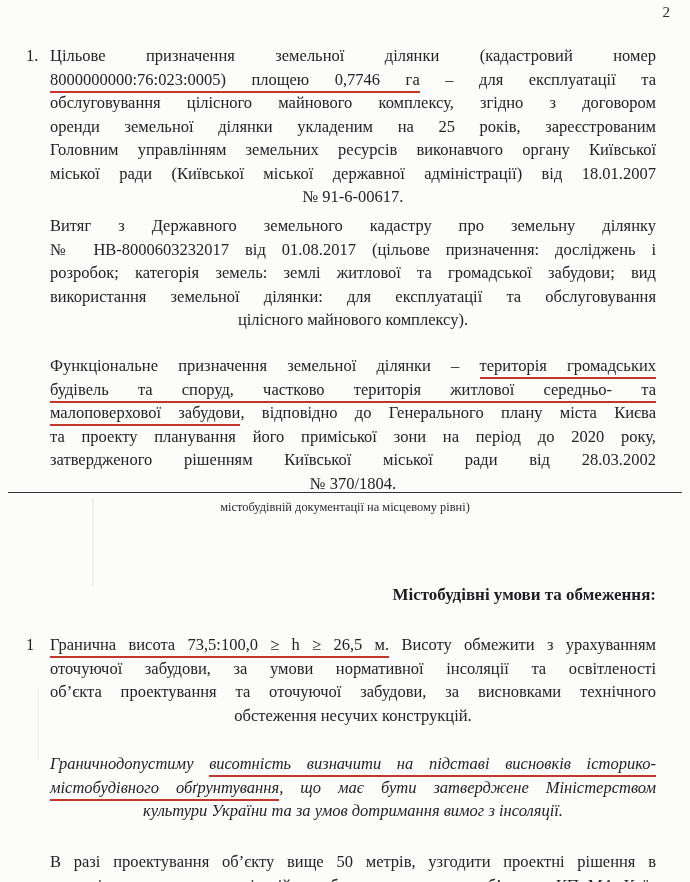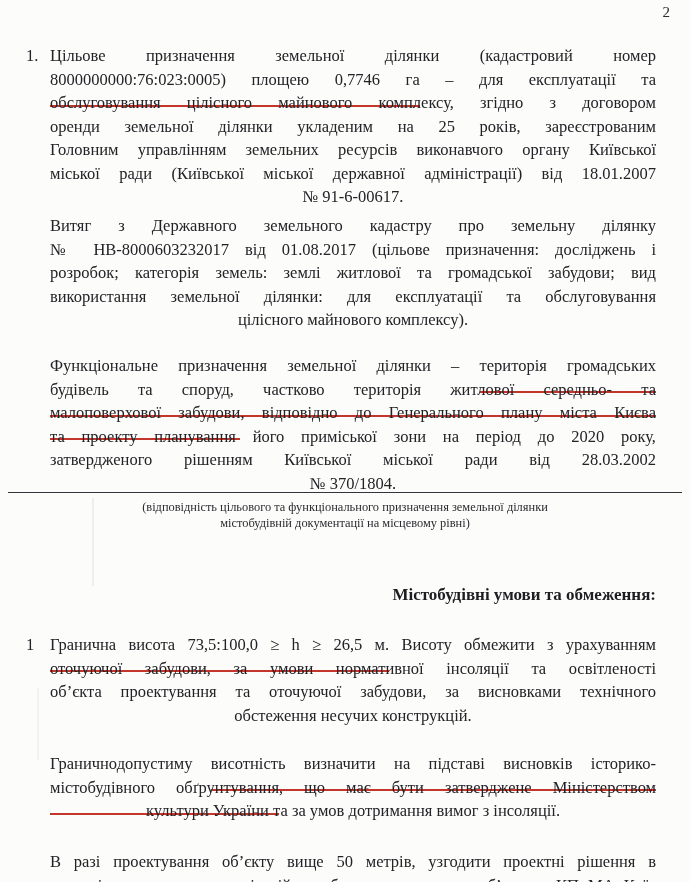--- a/index.html
+++ b/index.html
@@ -21,21 +21,21 @@
     font-size: 16.5px; line-height: 23.5px;
   }
   .list-number {
     position: absolute; left: -24px; top: 0;
     width: 22px; text-align: left;
   }
   .line { text-align: center; white-space: normal; }
   .line.j { text-align: justify; text-align-last: justify; }
   .redline {
     border-bottom: 2.6px solid #c3362b;
-    padding-bottom: 16px;
+    padding-bottom: 2px;
     box-decoration-break: clone;
     -webkit-box-decoration-break: clone;
   }
   .divider {
     position: absolute; left: 8px; top: 492px; width: 674px;
     border-top: 1.6px solid #33333b; height: 0;
   }
   .note {
     position: absolute; left: 0; top: 500px; width: 690px;
     text-align: center; font-size: 12.4px; line-height: 15.5px;
@@ -89,39 +89,38 @@
         <div class="line j"><span class="redline">малоповерхової забудови</span><span>, відповідно до Генерального плану міста Києва</span></div>
         <div class="line j"><span>та проекту планування його приміської зони на період до 2020 року,</span></div>
         <div class="line j"><span>затвердженого рішенням Київської міської ради від 28.03.2002</span></div>
         <div class="line"><span>№ 370/1804.</span></div>
       </div>
   </div>
 
   <div class="divider"></div>
 
   <div class="note">
-    <div>(відповідність цільового та функціонального призначення земельної ділянки</div>
     <div>містобудівній документації на місцевому рівні)</div>
   </div>
 
   <div class="heading-wrap">
     <span class="heading">Містобудівні умови та обмеження:</span>
   </div>
 
   <div class="block" style="top:633px;">
     <span class="list-number">1</span>
     <div>
         <div class="line j"><span class="redline">Гранична висота 73,5:100,0 ≥ h ≥ 26,5 м.</span><span> Висоту обмежити з урахуванням</span></div>
         <div class="line j"><span>оточуючої забудови, за умови нормативної інсоляції та освітленості</span></div>
         <div class="line j"><span>об’єкта проектування та оточуючої забудови, за висновками технічного</span></div>
         <div class="line"><span>обстеження несучих конструкцій.</span></div>
       </div>
   </div>
 
-  <div class="block" style="top:752px;">
+  <div class="block" style="top:752px;font-style:italic;">
     <div>
         <div class="line j"><span>Граничнодопустиму </span><span class="redline">висотність визначити на підставі висновків історико-</span></div>
         <div class="line j"><span class="redline">містобудівного обґрунтування</span><span>, що має бути затверджене Міністерством</span></div>
         <div class="line"><span>культури України та за умов дотримання вимог з інсоляції.</span></div>
       </div>
   </div>
 
   <div class="block" style="top:850px;">
     <div>
         <div class="line j"><span>В разі проектування об’єкту вище 50 метрів, узгодити проектні рішення в</span></div>

